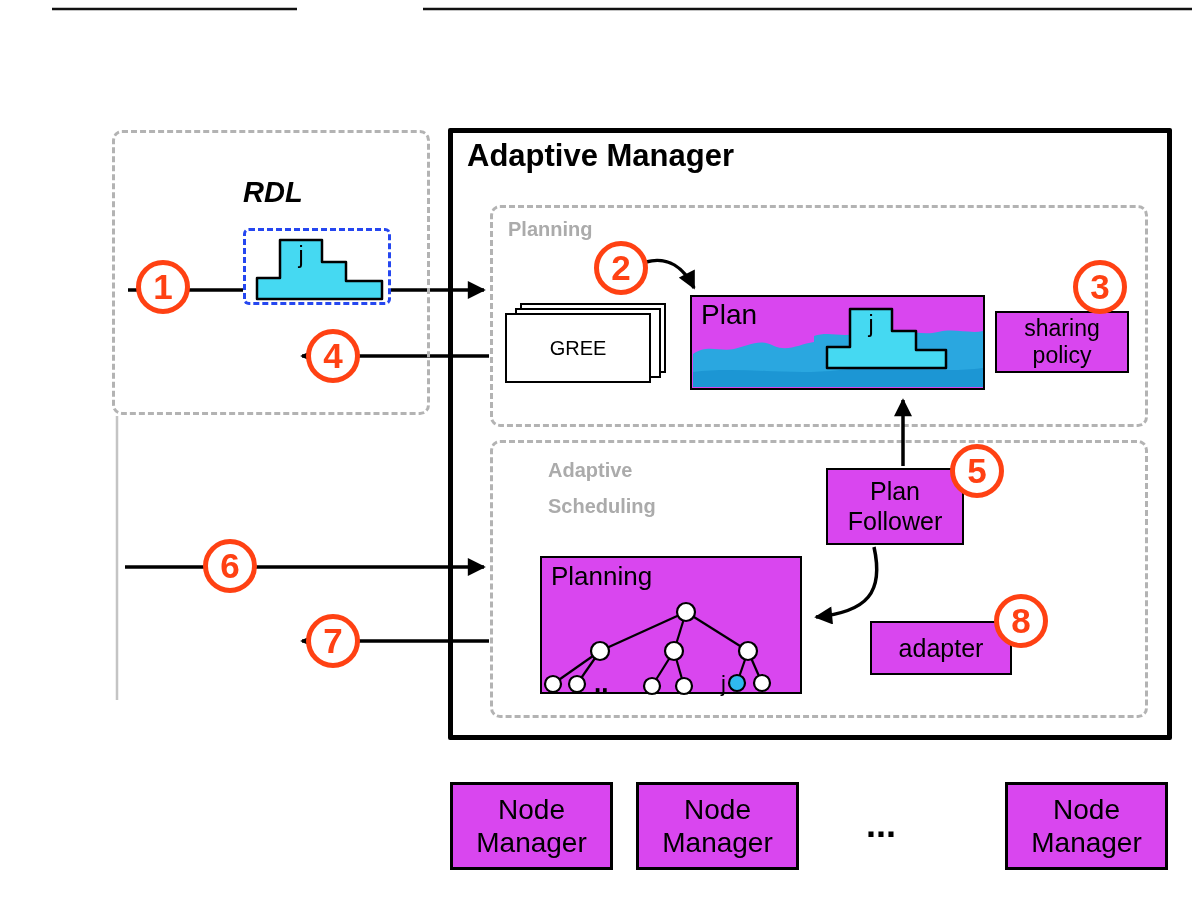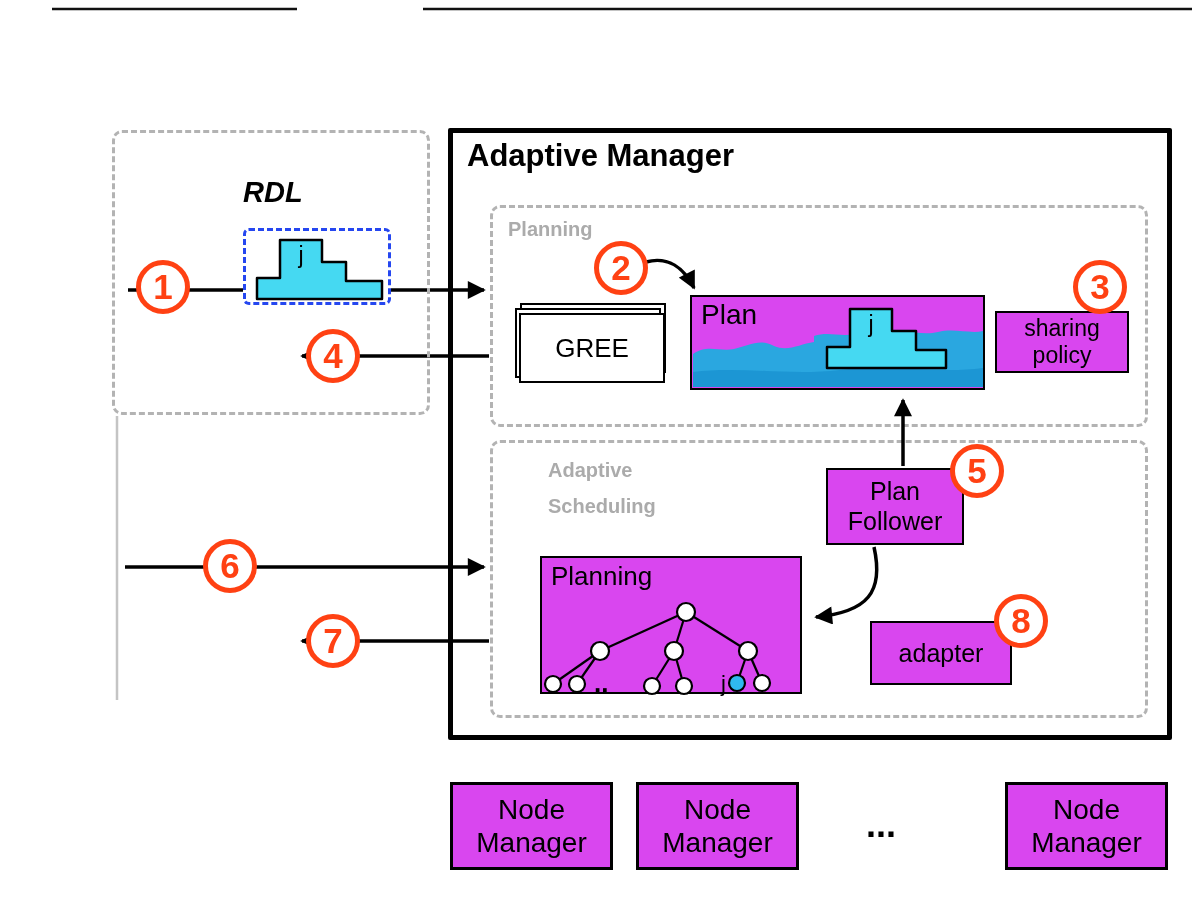--- a/index.html
+++ b/index.html
@@ -60,21 +60,21 @@
 
   <div class="rm-frame" style="left:448px;top:128px;width:724px;height:612px;"></div>
   <div class="rm-title" style="left:467px;top:138px;">Adaptive Manager</div>
 
   <div class="dashedbox" style="left:490px;top:205px;width:658px;height:222px;"></div>
   <div class="graylabel" style="left:508px;top:211px;">Planning</div>
 
   <div class="z1 abs" style="left:505px;top:298px;width:170px;height:95px;">
     <div class="gree-sheet" style="left:15px;top:5px;width:146px;height:70px;"></div>
     <div class="gree-sheet" style="left:10px;top:10px;width:146px;height:70px;"></div>
-    <div class="gree-sheet" style="left:14px;top:15px;width:146px;height:70px;display:flex;align-items:center;justify-content:center;font-size:26px;">
+    <div class="gree-sheet" style="left:0;top:15px;width:146px;height:70px;display:flex;align-items:center;justify-content:center;font-size:20px;">
       <span>GREE</span>
     </div>
   </div>
 
   <div class="box" style="left:690px;top:295px;width:295px;height:95px;"></div>
   <div class="inbox-label" style="left:701px;top:299px;font-size:28px;">Plan</div>
 
   <div class="box center" style="left:995px;top:311px;width:134px;height:62px;font-size:23px;">
     <span class="multiline">sharing
 policy</span>
@@ -85,21 +85,21 @@
 Scheduling</div>
 
   <div class="box center" style="left:826px;top:468px;width:138px;height:77px;font-size:25px;">
     <span class="multiline">Plan
 Follower</span>
   </div>
 
   <div class="box" style="left:540px;top:556px;width:262px;height:138px;"></div>
   <div class="inbox-label" style="left:551px;top:561px;font-size:26px;">Planning</div>
 
-  <div class="box center" style="left:870px;top:621px;width:142px;height:64px;font-size:25px;">
+  <div class="box center" style="left:870px;top:621px;width:142px;height:54px;font-size:25px;">
     <span>adapter</span>
   </div>
 
   <div class="box center" style="left:450px;top:782px;width:163px;height:88px;font-size:28px;border-width:3px;">
     <span class="multiline">Node
 Manager</span>
   </div>
   <div class="box center" style="left:636px;top:782px;width:163px;height:88px;font-size:28px;border-width:3px;">
     <span class="multiline">Node
 Manager</span>

